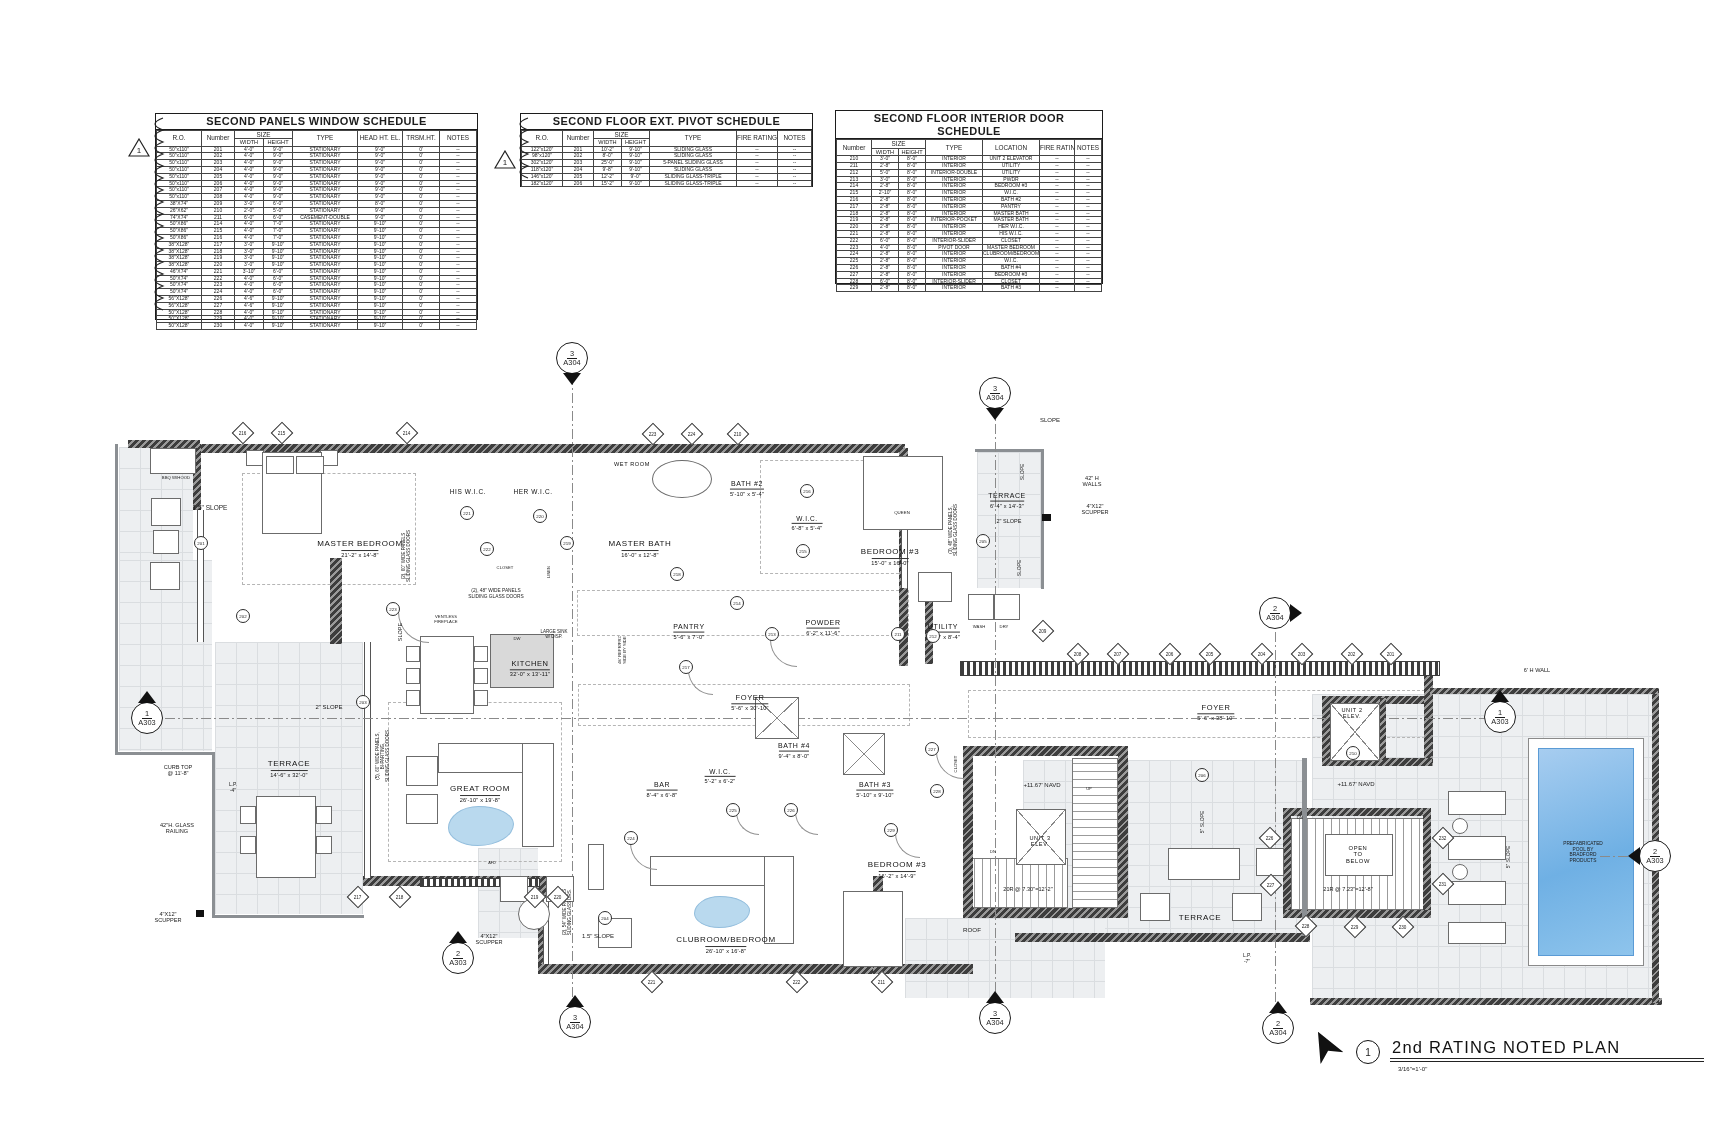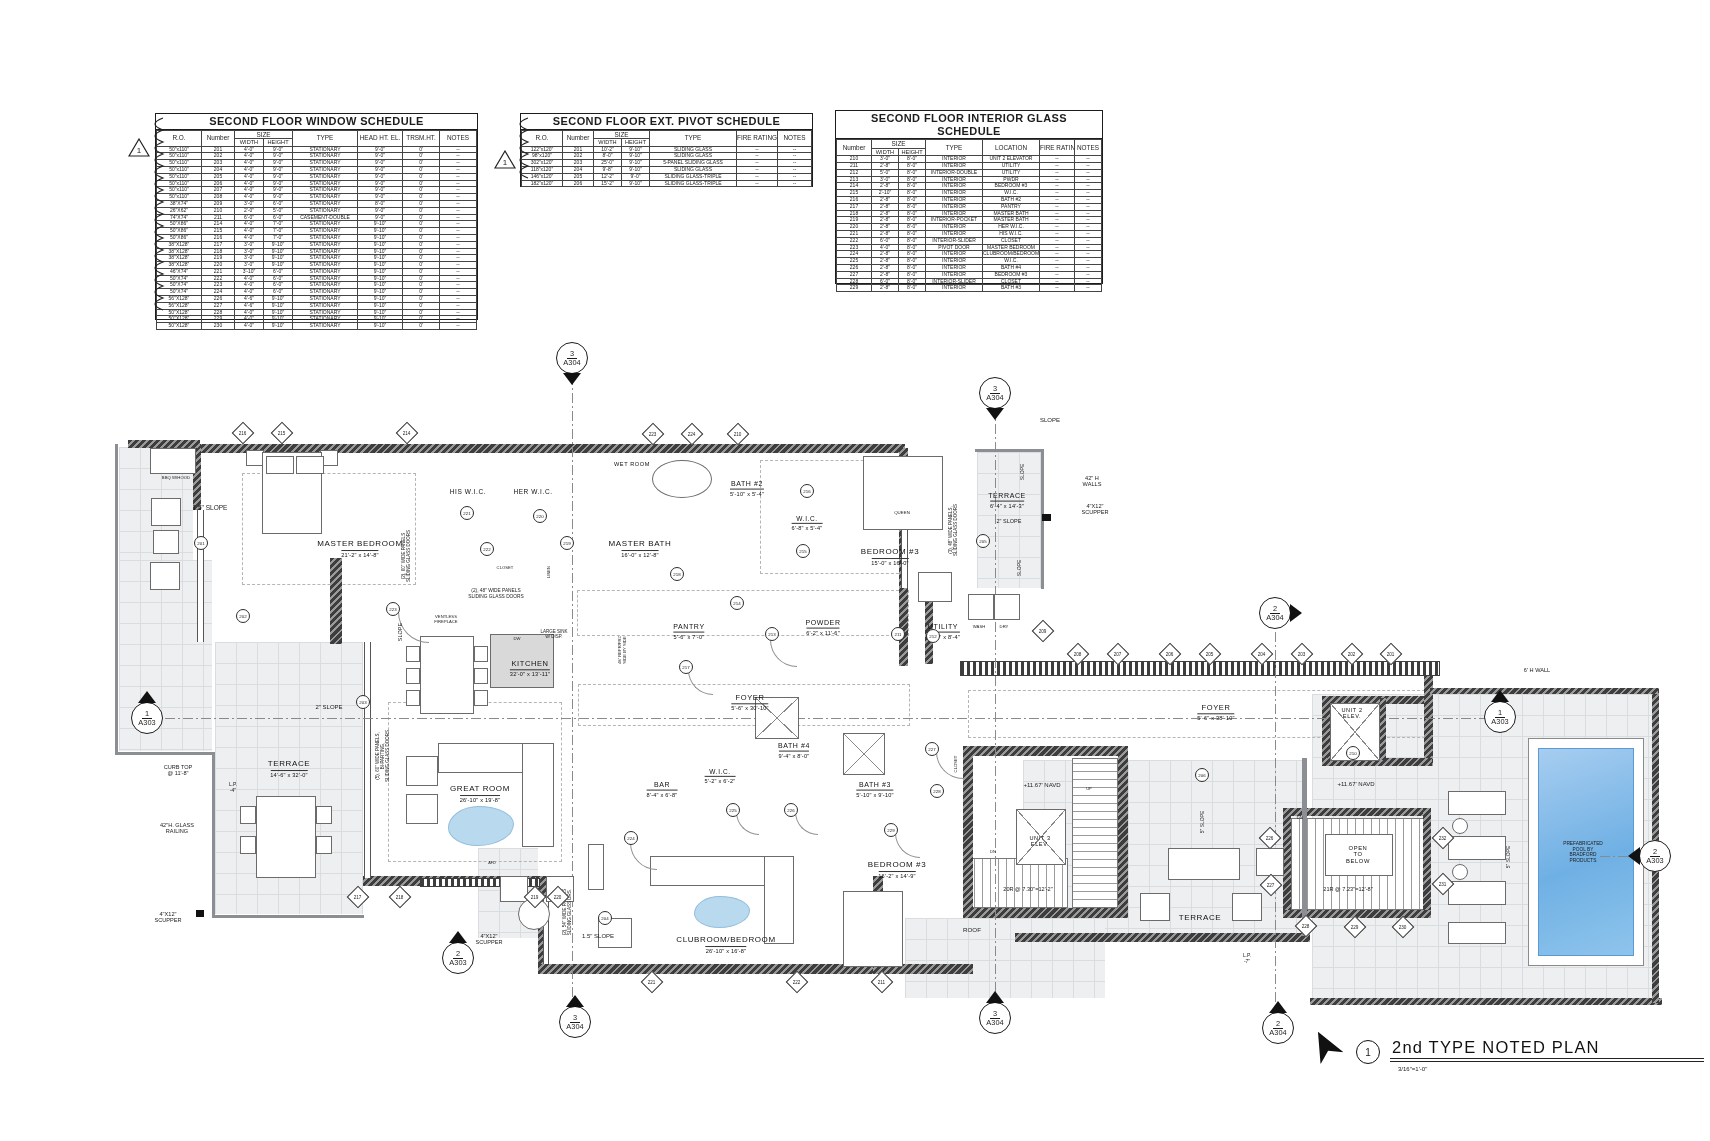--- a/index.html
+++ b/index.html
@@ -72,21 +72,21 @@
         display:flex;align-items:center;justify-content:center;font-size:10px;z-index:9}
   #narrow{position:absolute;left:1312px;top:1030px;width:26px;height:30px;background:#111;
         clip-path:polygon(50% 0,100% 100%,50% 72%,0 100%);transform:rotate(-28deg);z-index:9}
 </style>
 </head>
 <body>
 
 <div id="sheet">
 
   <div class="sched" id="sched-window" style="left:155px;top:113px;width:321px;height:205px">
-    <div class="ttl">SECOND FLOOR WINDOW SCHEDULE</div>
+    <div class="ttl">SECOND PANELS WINDOW SCHEDULE</div>
     <div class="tbl">
         <table>
           <thead>
             <tr>
               <th rowspan="2" class="big" style="width: 44px;">R.O.</th>
               <th rowspan="2" class="big" style="width: 32px;">Number</th>
               <th class="big" colspan="2">SIZE</th>
               <th rowspan="2" class="big" style="width: 64px;">TYPE</th>
               <th rowspan="2" class="big" style="width: 44px;">HEAD HT. EL.</th>
               <th rowspan="2" class="big" style="width: 36px;">TRSM.HT.</th>
@@ -443,21 +443,21 @@
               <td>9'-10"</td>
               <td>SLIDING GLASS-TRIPLE</td>
               <td>--</td>
               <td>--</td>
             </tr>
           </tbody>
         </table>
       </div>
   </div>
   <div class="sched" id="sched-int" style="left:835px;top:110px;width:266px;height:172px">
-    <div class="ttl">SECOND FLOOR INTERIOR GLASS
+    <div class="ttl">SECOND FLOOR INTERIOR DOOR
 SCHEDULE</div>
     <div class="tbl">
         <table>
           <thead>
             <tr>
               <th rowspan="2" class="big" style="width: 34px;">Number</th>
               <th class="big" colspan="2">SIZE</th>
               <th rowspan="2" class="big" style="width: 56px;">TYPE</th>
               <th rowspan="2" class="big" style="width: 56px;">LOCATION</th>
               <th rowspan="2" class="big" style="width: 34px;">FIRE RATING</th>
@@ -1079,16 +1079,16 @@
         <div class="circ">
           <b>2</b>
           <span>A303</span>
         </div>
         <div class="tri left"></div>
       </div>
     </div>
 
   <div id="narrow"></div>
   <div id="pnum">1</div>
-  <div id="ptitle">2nd TYPE NOTED PLAN</div>
+  <div id="ptitle">2nd RATING NOTED PLAN</div>
   <div id="punder"></div>
   <div id="pscale">3/16"=1'-0"</div>
 </div>
 
 </body></html>

